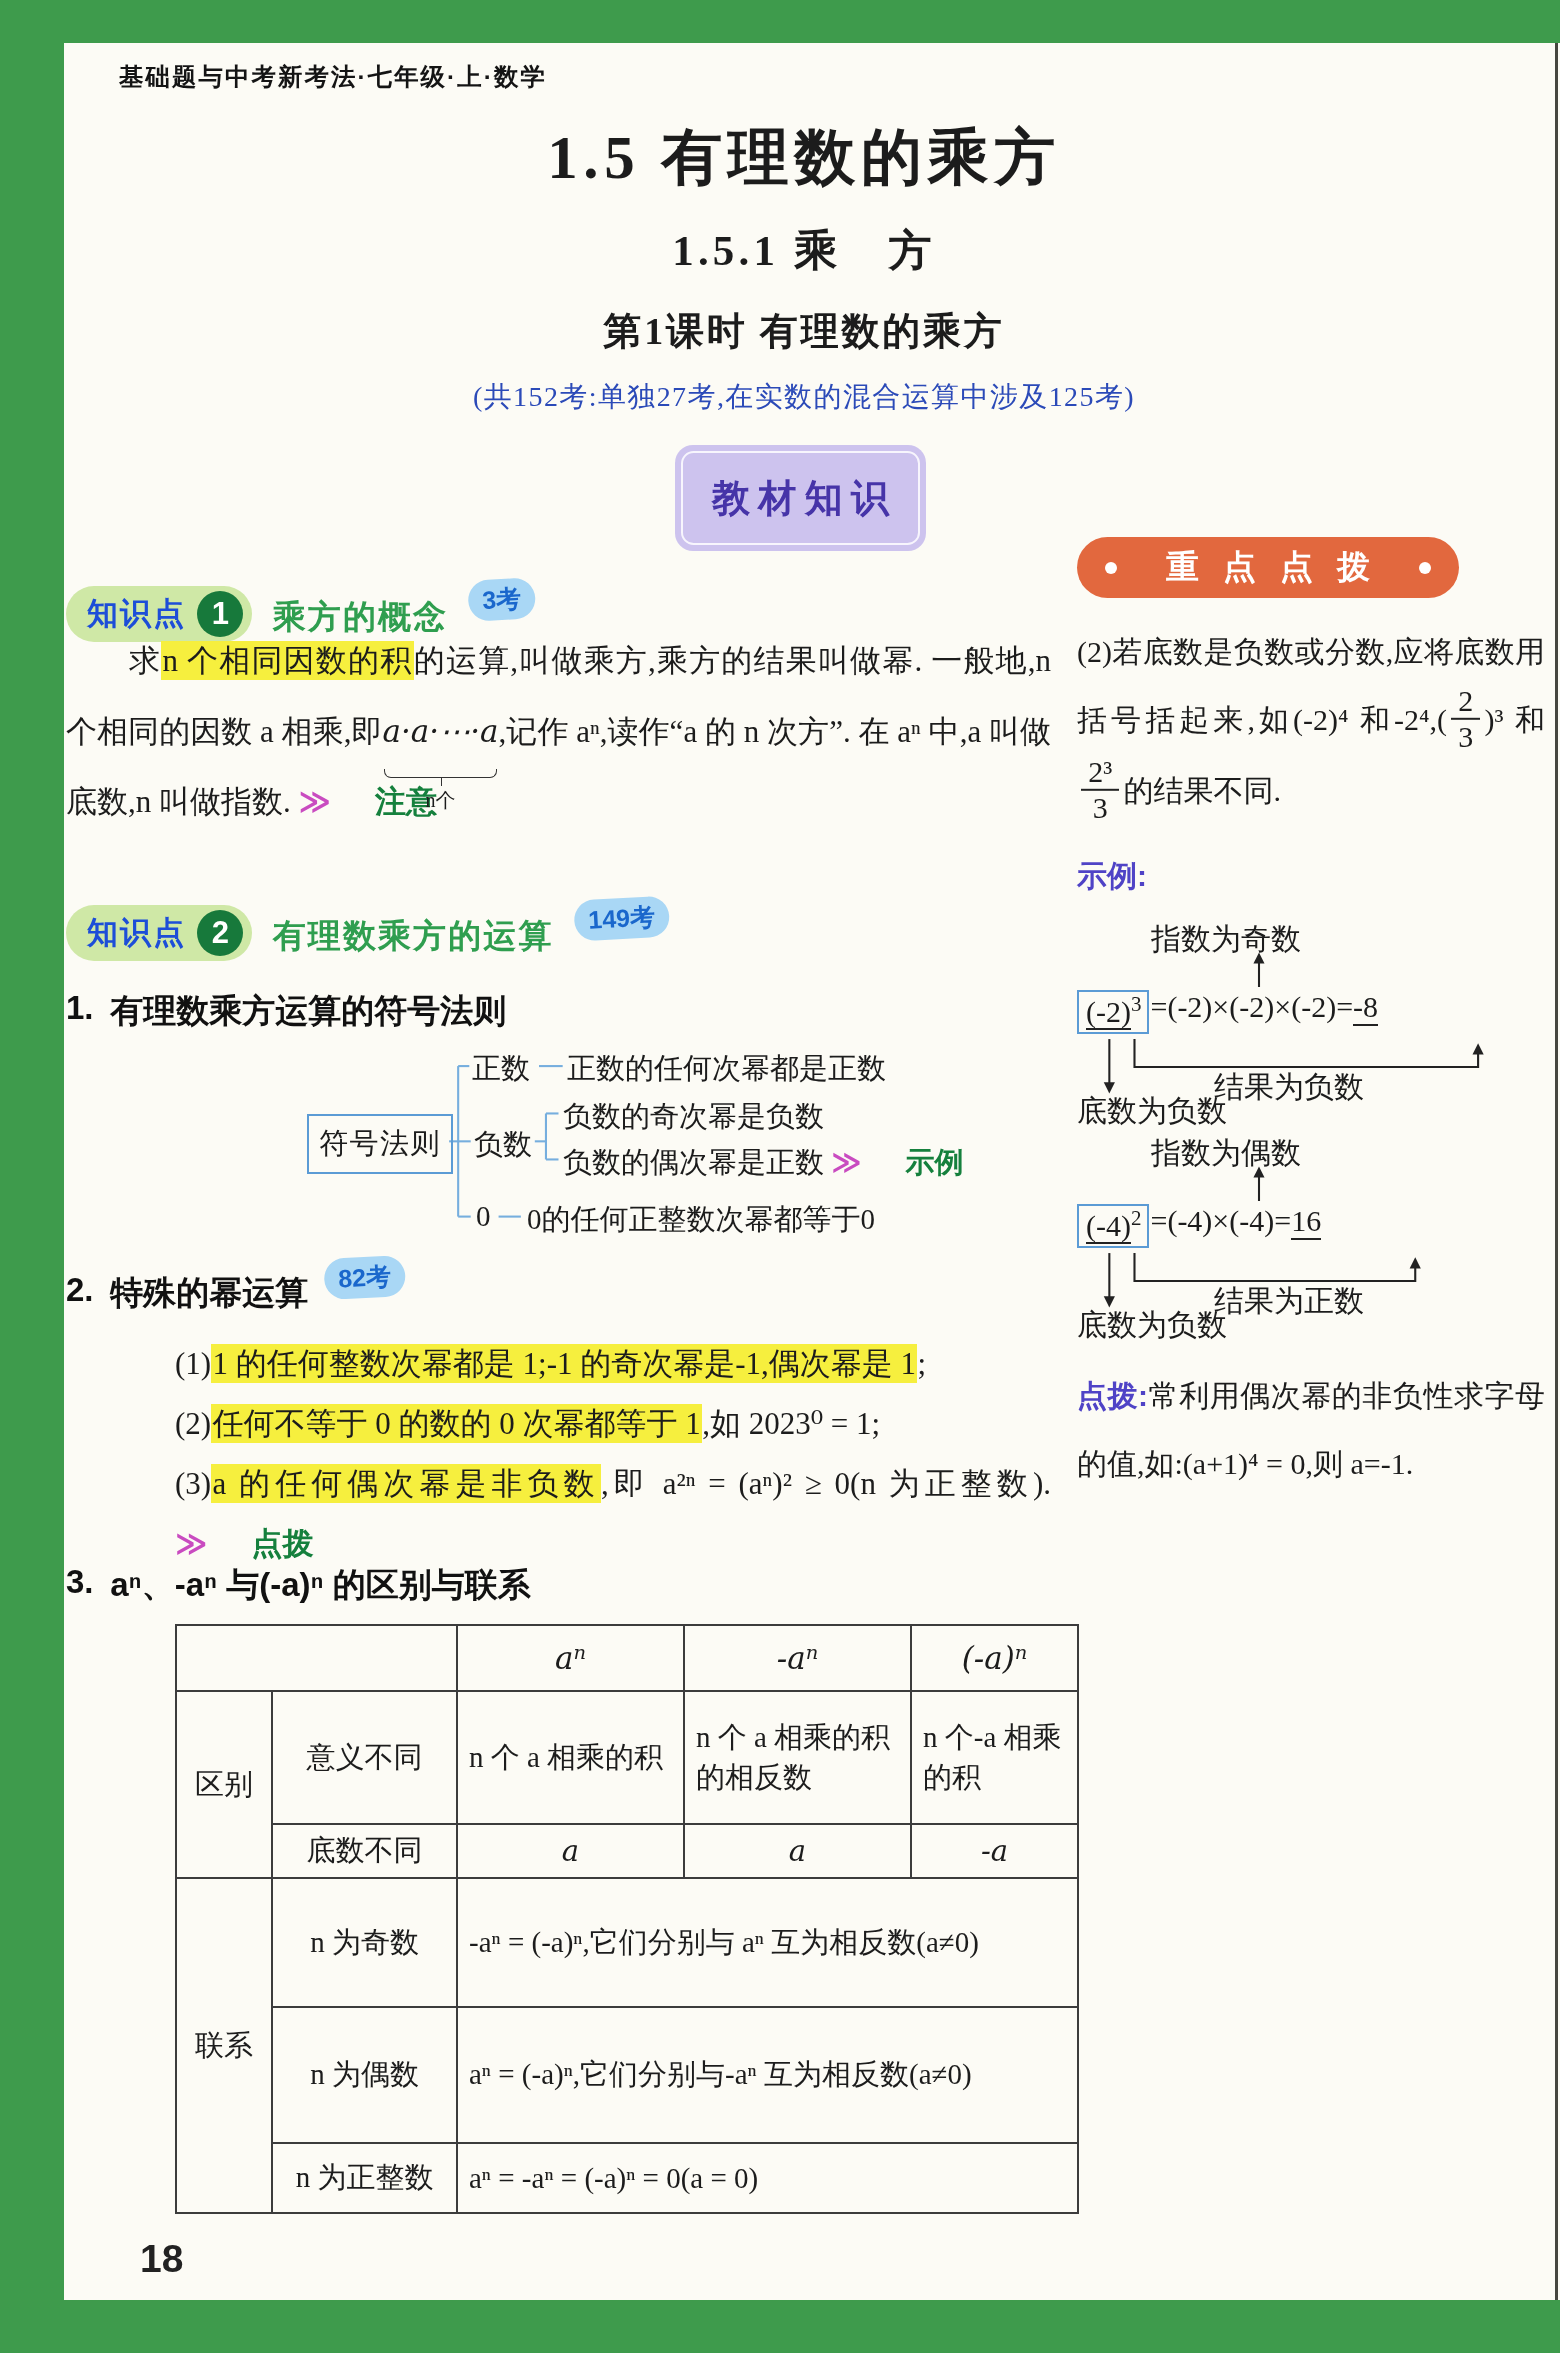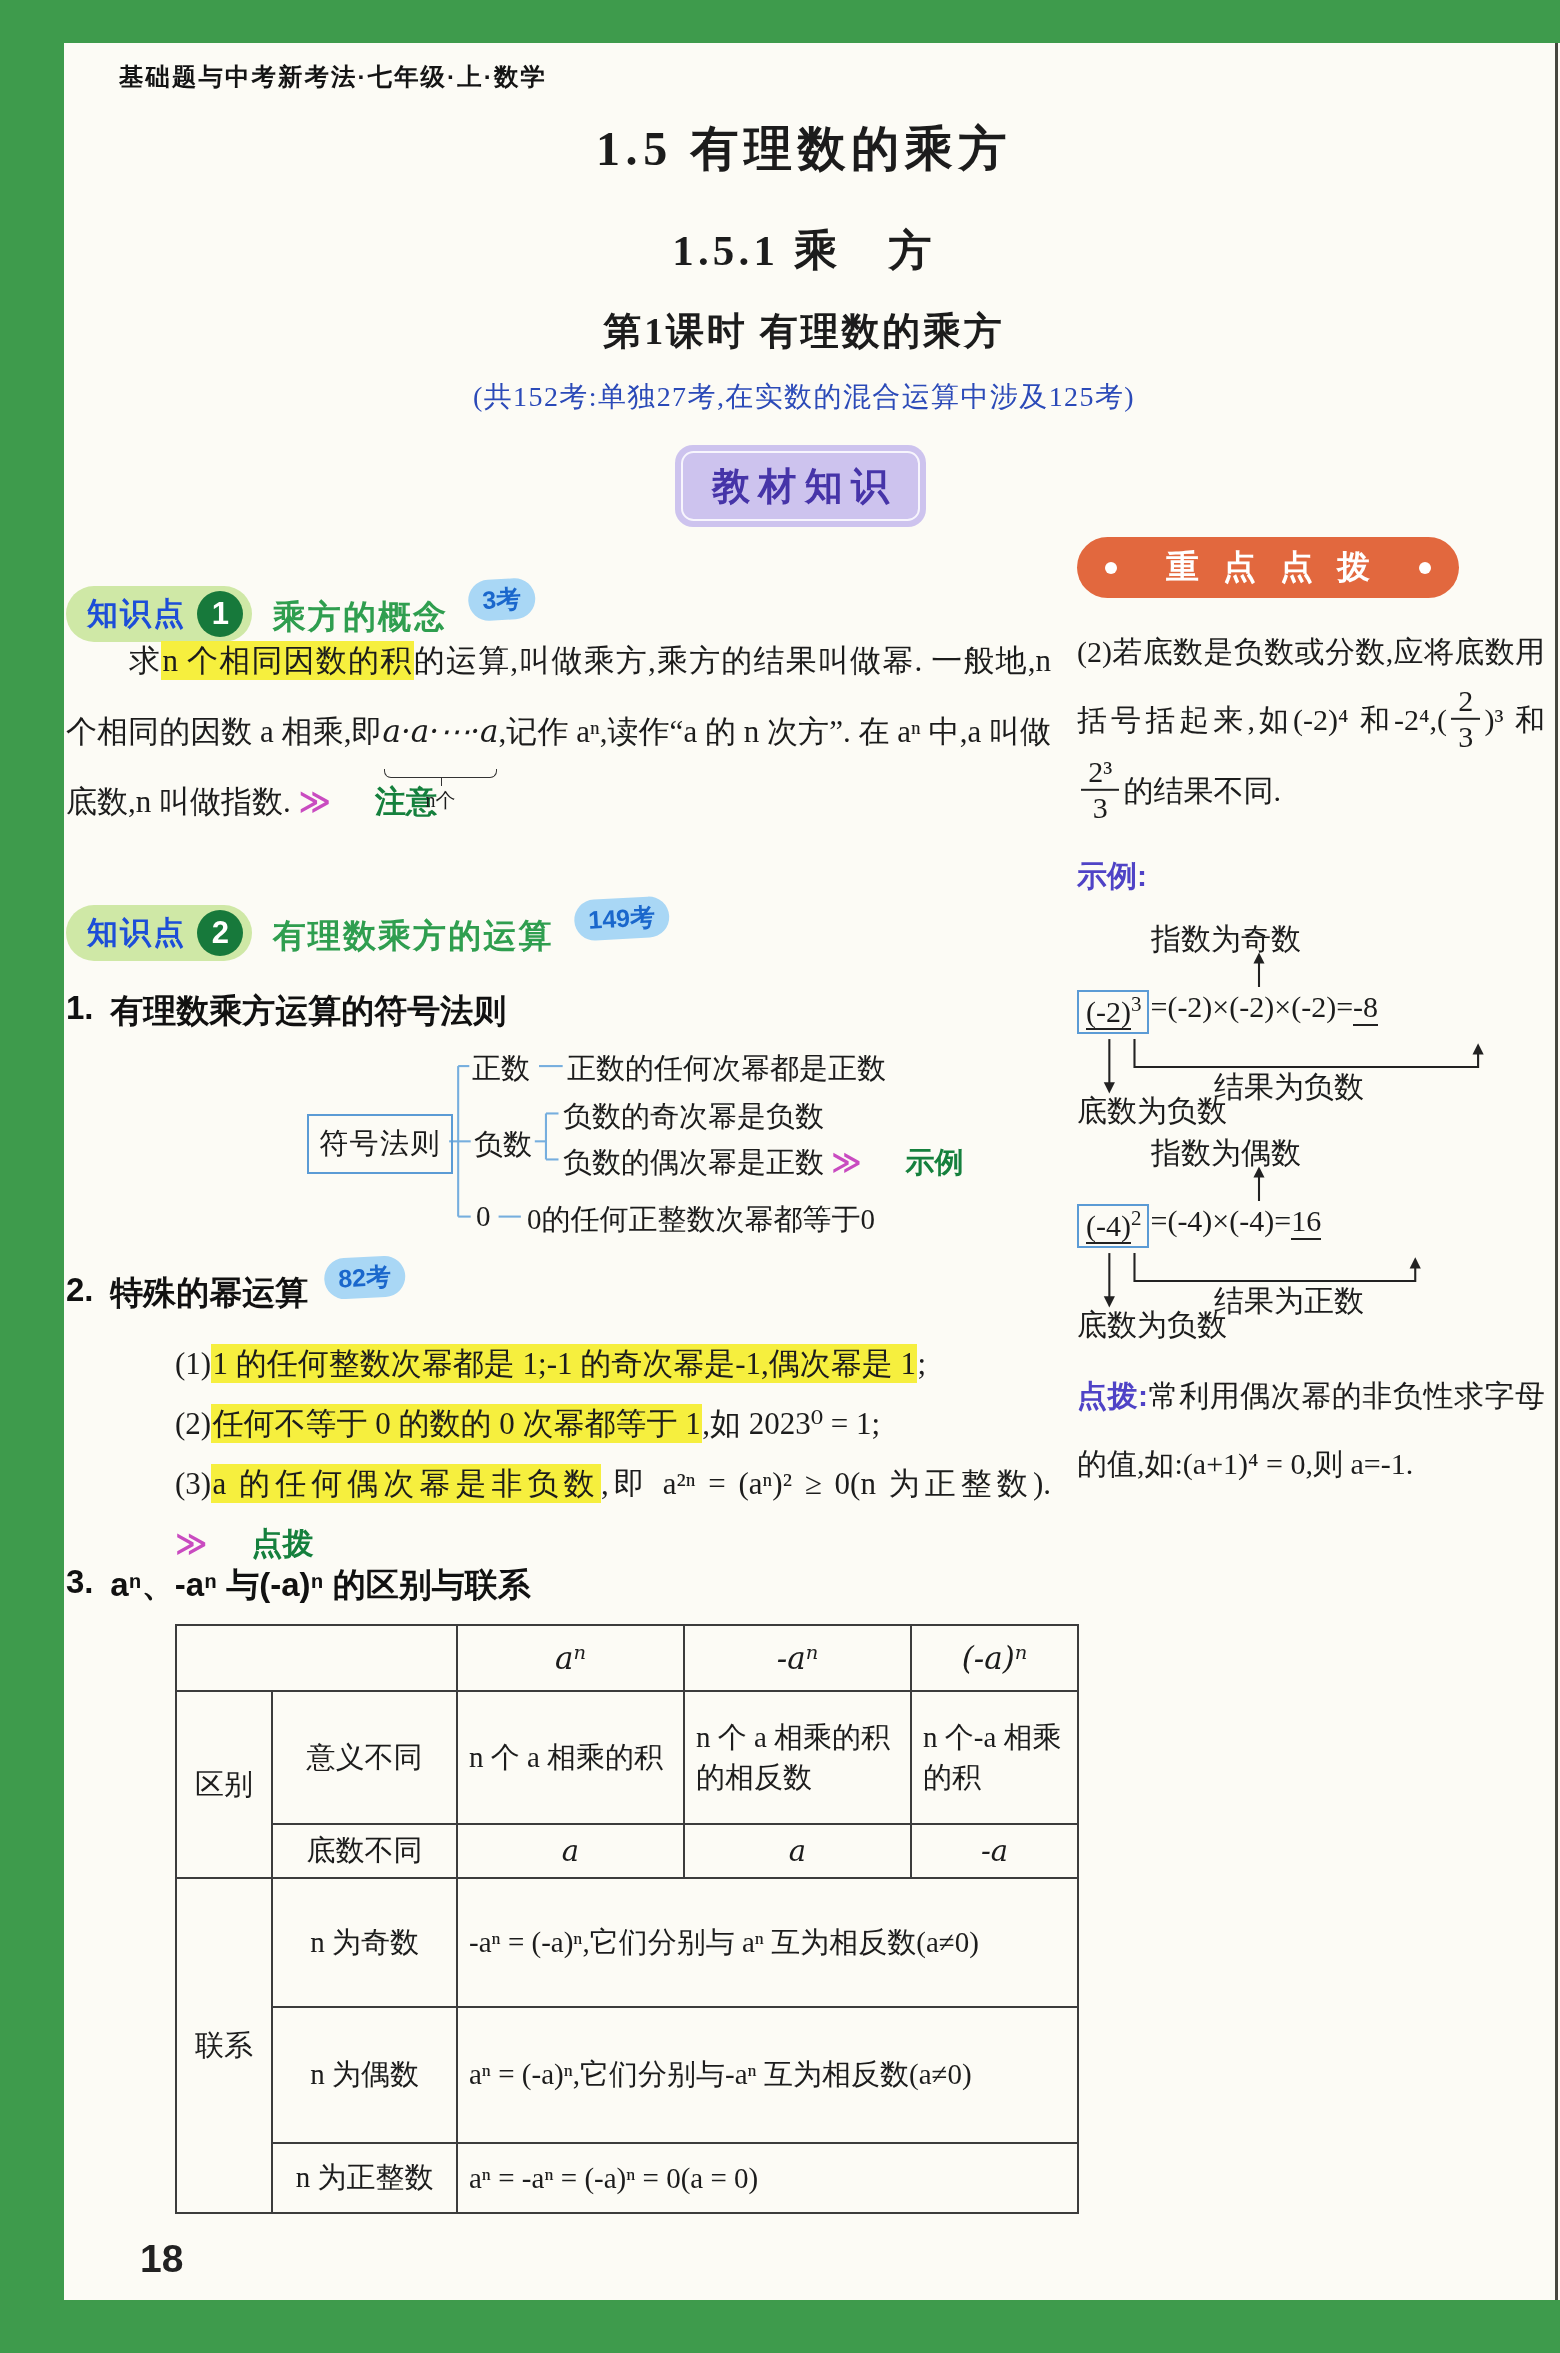--- a/index.html
+++ b/index.html
@@ -8,26 +8,26 @@
   
   .band-top{position:absolute;left:0;top:0;width:1560px;height:43px;background:#3e9b4c;}
   .band-left{position:absolute;left:0;top:0;width:64px;height:2310px;background:#3e9b4c;}
   .band-bottom{position:absolute;left:0;top:2300px;width:1560px;height:54px;background:#3e9b4c;}
   .edge-right{position:absolute;left:1555px;top:43px;width:2.8px;height:2257px;background:#26261f;opacity:.85;}
 
   .running-head{position:absolute;left:119px;top:61px;font-family:"Liberation Sans","DejaVu Sans",sans-serif;
         font-weight:bold;font-size:24.4px;letter-spacing:2.1px;color:#141414;}
 
   .titles{position:absolute;left:66px;width:1476px;text-align:center;font-weight:bold;}
-  .title-main{top:117px;font-size:48px;letter-spacing:5.6px;}
+  .title-main{top:117px;font-size:61px;letter-spacing:5.6px;}
   .title-sub{top:222px;font-size:43px;letter-spacing:4.2px;}
   .title-lesson{top:306px;font-size:38px;letter-spacing:2.8px;}
   .exam-note{top:378px;font-size:28px;color:#2b4ab8;font-weight:normal;letter-spacing:1.4px;}
 
-  .jiaocai-badge{position:absolute;left:675px;top:445px;width:251px;height:82px;background:#cdc3ee;
+  .jiaocai-badge{position:absolute;left:675px;top:445px;width:251px;height:106px;background:#cdc3ee;
         border-radius:18px;display:flex;align-items:center;justify-content:center;}
   .jiaocai-badge::after{content:"";position:absolute;inset:6.3px;border:2.8px solid #f7f5fd;border-radius:12.6px;}
   .jiaocai-badge span{font-family:"Liberation Sans","DejaVu Sans",sans-serif;font-weight:bold;
         font-size:38px;color:#4634a8;letter-spacing:8.4px;text-indent:8.4px;}
 
   .main-col{position:absolute;left:66px;top:537px;width:985px;height:1703px;}
 
   .kp-row{position:absolute;left:0;display:flex;align-items:center;gap:21px;}
   .kp-badge{display:flex;align-items:center;background:#cfe8a6;border-radius:32px;padding:4.9px 8.4px 4.9px 21px;}
   .kp-label{font-family:"Liberation Sans","DejaVu Sans",sans-serif;font-weight:bold;font-size:31px;color:#1d4ed8;letter-spacing:2.1px;}

